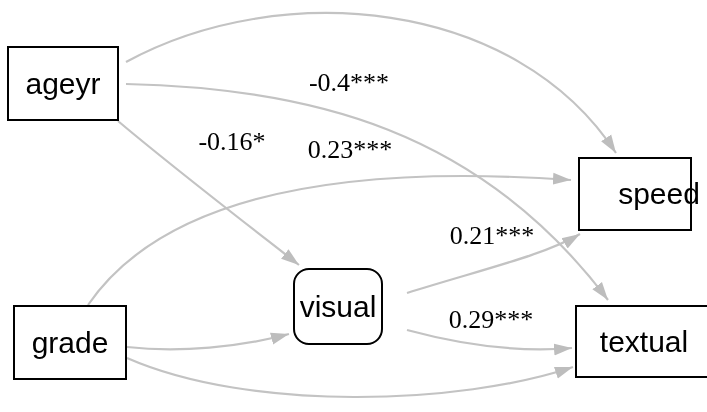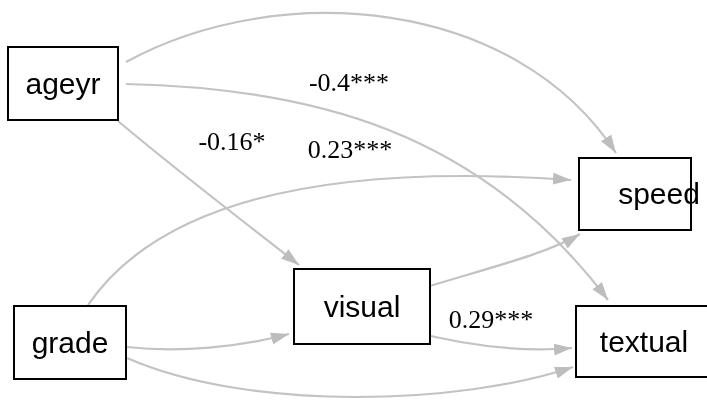--- a/index.html
+++ b/index.html
@@ -49,28 +49,29 @@
     <path class="edge" marker-end="url(#arrowhead)" d="M407,293 C480,270 545,255 580,234"></path>
     <path class="edge" marker-end="url(#arrowhead)" d="M407,330 C470,347 525,352 572,348"></path>
   </svg>
 
   <div class="node" style="left: 7px; top: 46px; width: 112px; height: 75px; text-align: center;">
     <span>ageyr</span>
   </div>
   <div class="node" style="left: 13px; top: 305px; width: 114px; height: 75px;">
     <span>grade</span>
   </div>
-  <div class="node" style="left: 293px; top: 268px; width: 138px; height: 77px;">
+  <div class="node" style="left: 293px; top: 268px; width: 90px; height: 77px; border-radius: 16px;">
     <span>visual</span>
   </div>
   <div class="node" style="left: 578px; top: 157px; width: 114px; height: 74px; padding-left: 48px;">
     <span>speed</span>
   </div>
   <div class="node" style="left: 575px; top: 305px; width: 138px; height: 73px;">
     <span>textual</span>
   </div>
 
   <div class="edge-label" style="left: 349px; top: 83px;">-0.4***</div>
   <div class="edge-label" style="left: 204px; top: 142px; margin-left: 28px;">-0.16*</div>
   <div class="edge-label" style="left: 350px; top: 150px;">0.23***</div>
+  <div class="edge-label" style="left: 492px; top: 236px;">0.21***</div>
   <div class="edge-label" style="left: 491px; top: 320px;">0.29***</div>
 
 </div>
 
 </body></html>

